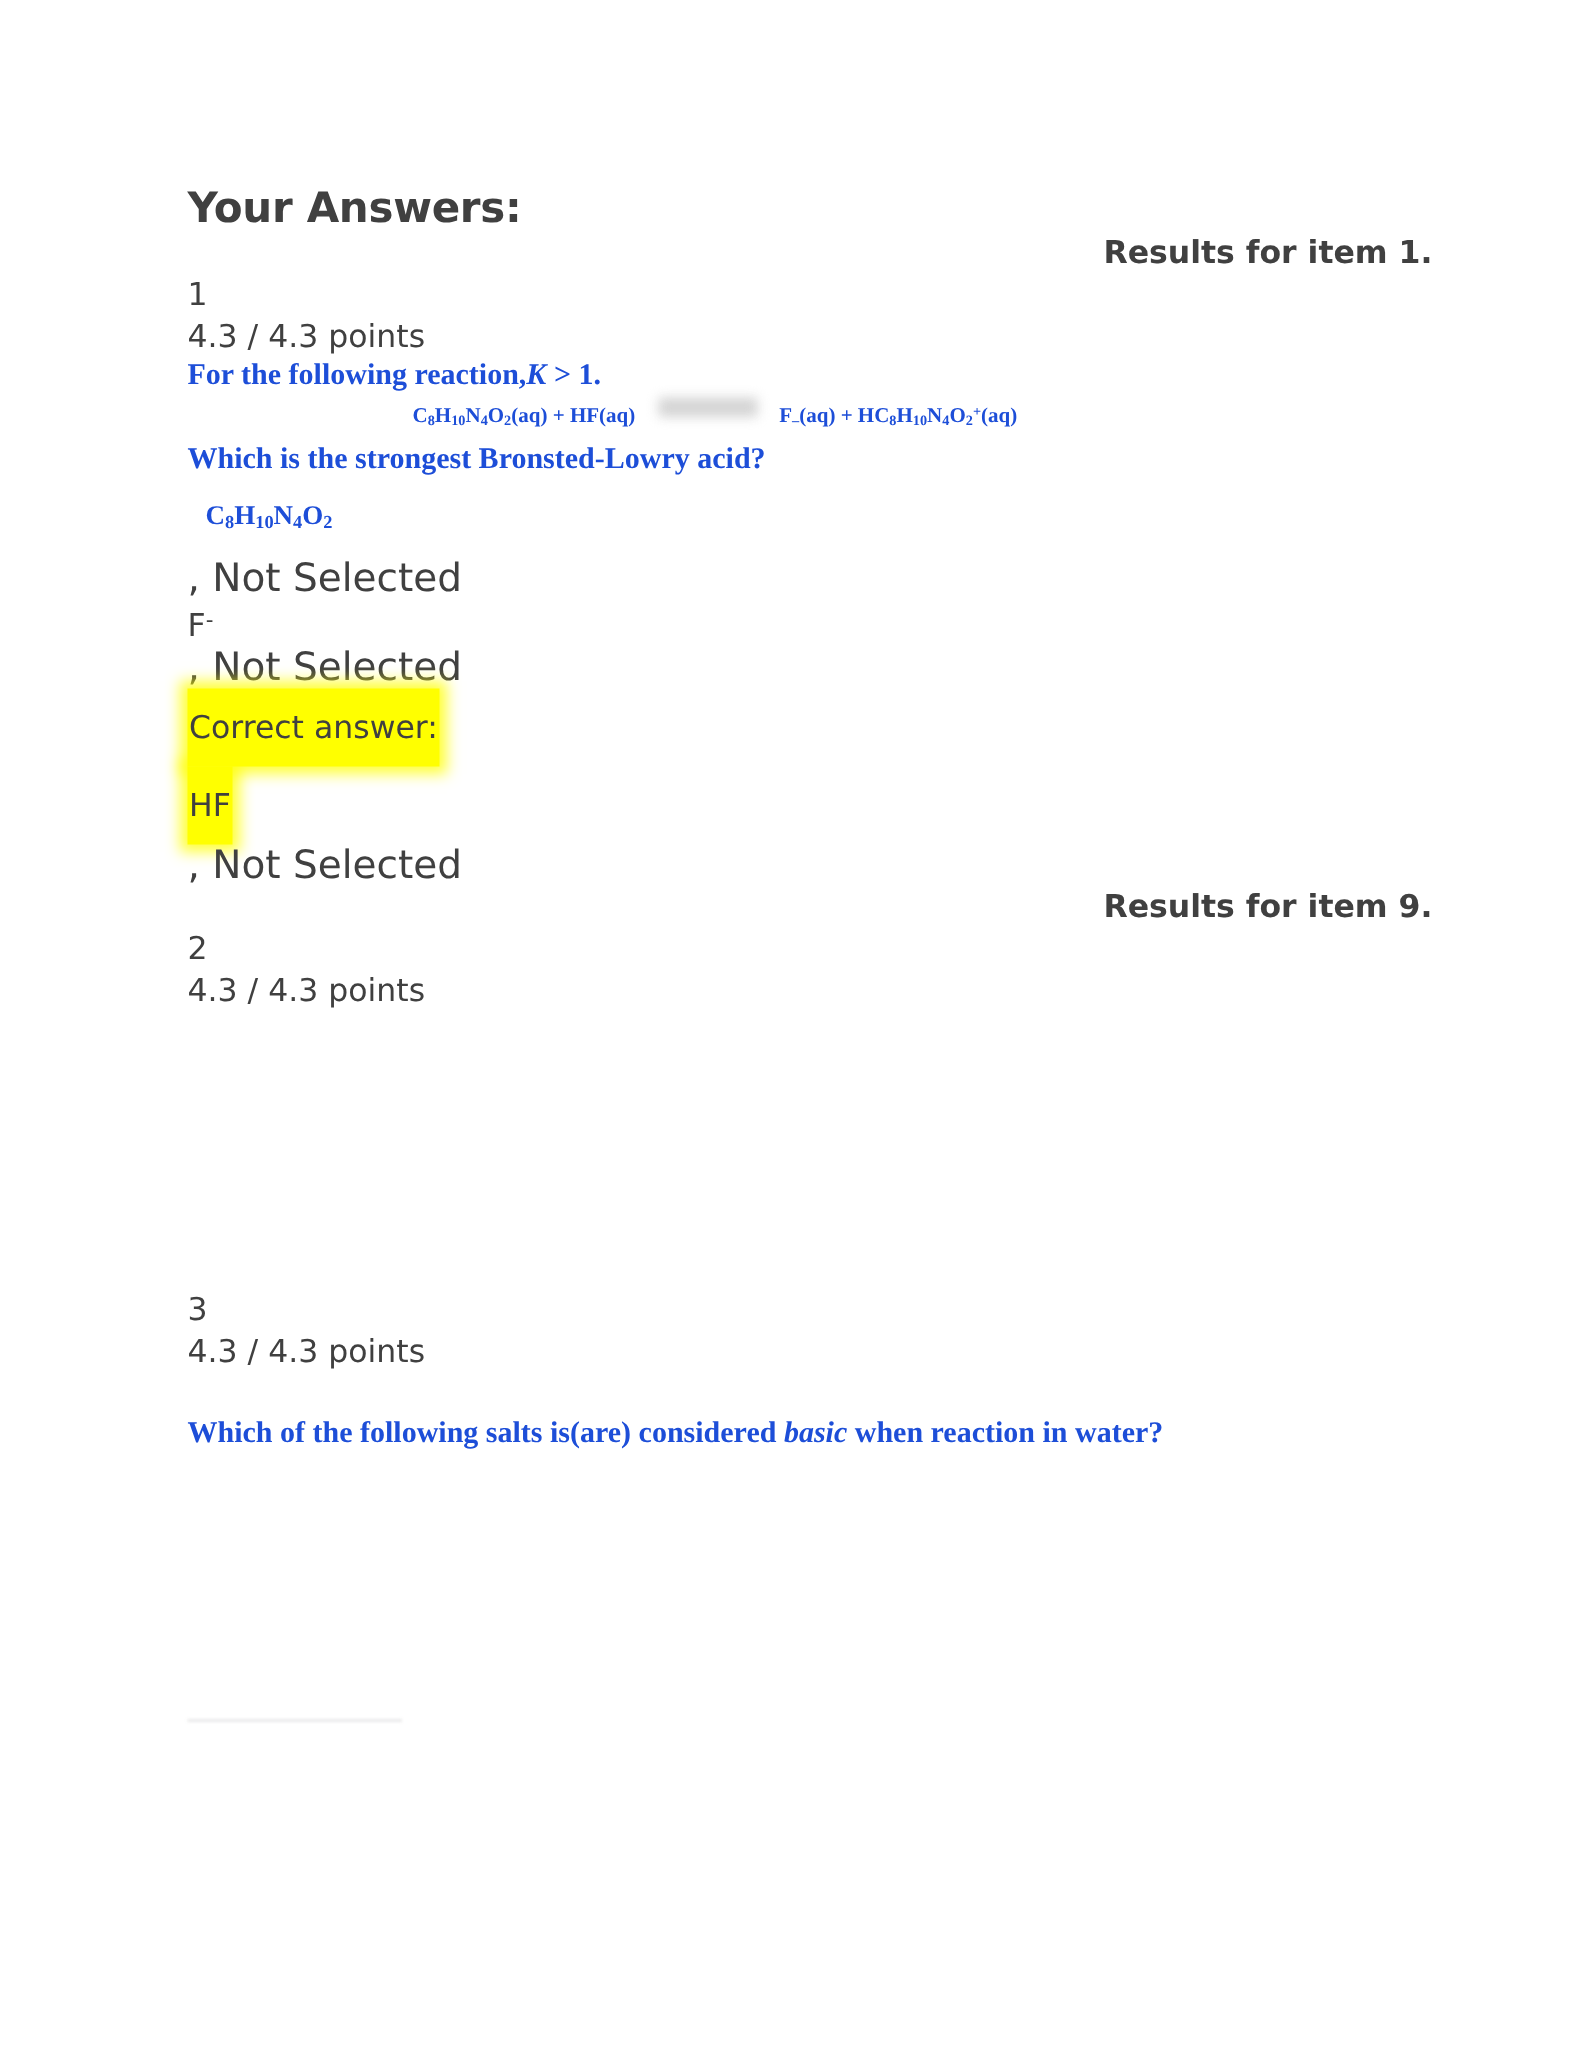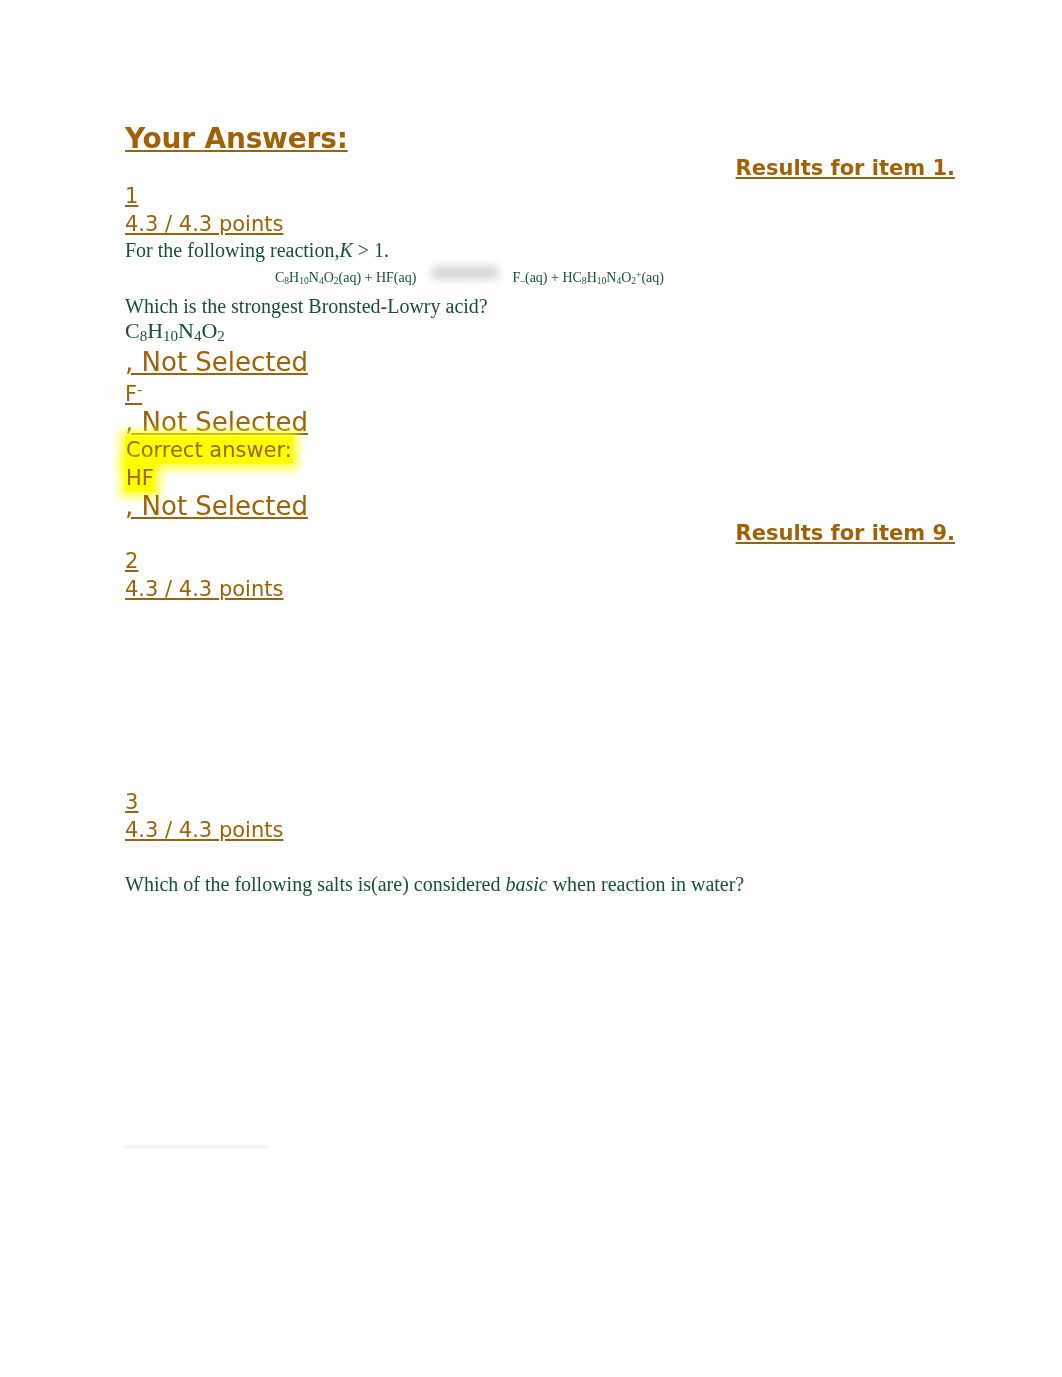--- a/index.html
+++ b/index.html
@@ -17,27 +17,27 @@
   .content {
     position: absolute;
     left: 125px;
     top: 122px;
     width: 830px;
   }
 
   
   .sans {
     font-family: "DejaVu Sans", "Liberation Sans", sans-serif;
-    color: #a16207;
-    text-decoration: underline;
+    color: #404040;
   }
   
   .serif {
     font-family: "Liberation Serif", "DejaVu Serif", serif;
-    color: #14532d;
+    color: #1d4ed8;
+    font-weight: bold;
   }
 
   .title {
     font-size: 28px;
     font-weight: bold;
     line-height: 33px;
     letter-spacing: -0.2px;
     margin: 0;
   }
   .item-heading {
@@ -63,23 +63,23 @@
     margin: 0;
   }
   .equation {
     font-size: 14px;
     line-height: 25px;
     margin: 0;
     padding-left: 150px;
     white-space: nowrap;
   }
   .opt-serif {
-    font-size: 22px;
+    font-size: 18px;
     line-height: 24px;
-    margin: 0;
+    margin: 12px;
   }
   .opt-sans {
     font-size: 21px;
     line-height: 28px;
     margin: 0;
   }
   .notsel {
     font-size: 26px;
     line-height: 28px;
     margin: 0;
@@ -98,21 +98,21 @@
     vertical-align: 0.18em;
     background: #d2d2d2;
     filter: blur(4px);
     opacity: 0.95;
   }
 
   
   .hl {
     background-color: #ffff00;
     box-shadow: 0 0 9px 5px rgba(255,255,0,0.78);
-    padding: 0 1px;
+    padding: 12px 1px;
   }
   .hl-line { display: inline-block; }
 
   .spacer-a { height: 185px; }
   .spacer-b { height: 28px; }
 
   .faint-rule {
     position: absolute;
     left: 125px;
     top: 1146px;

